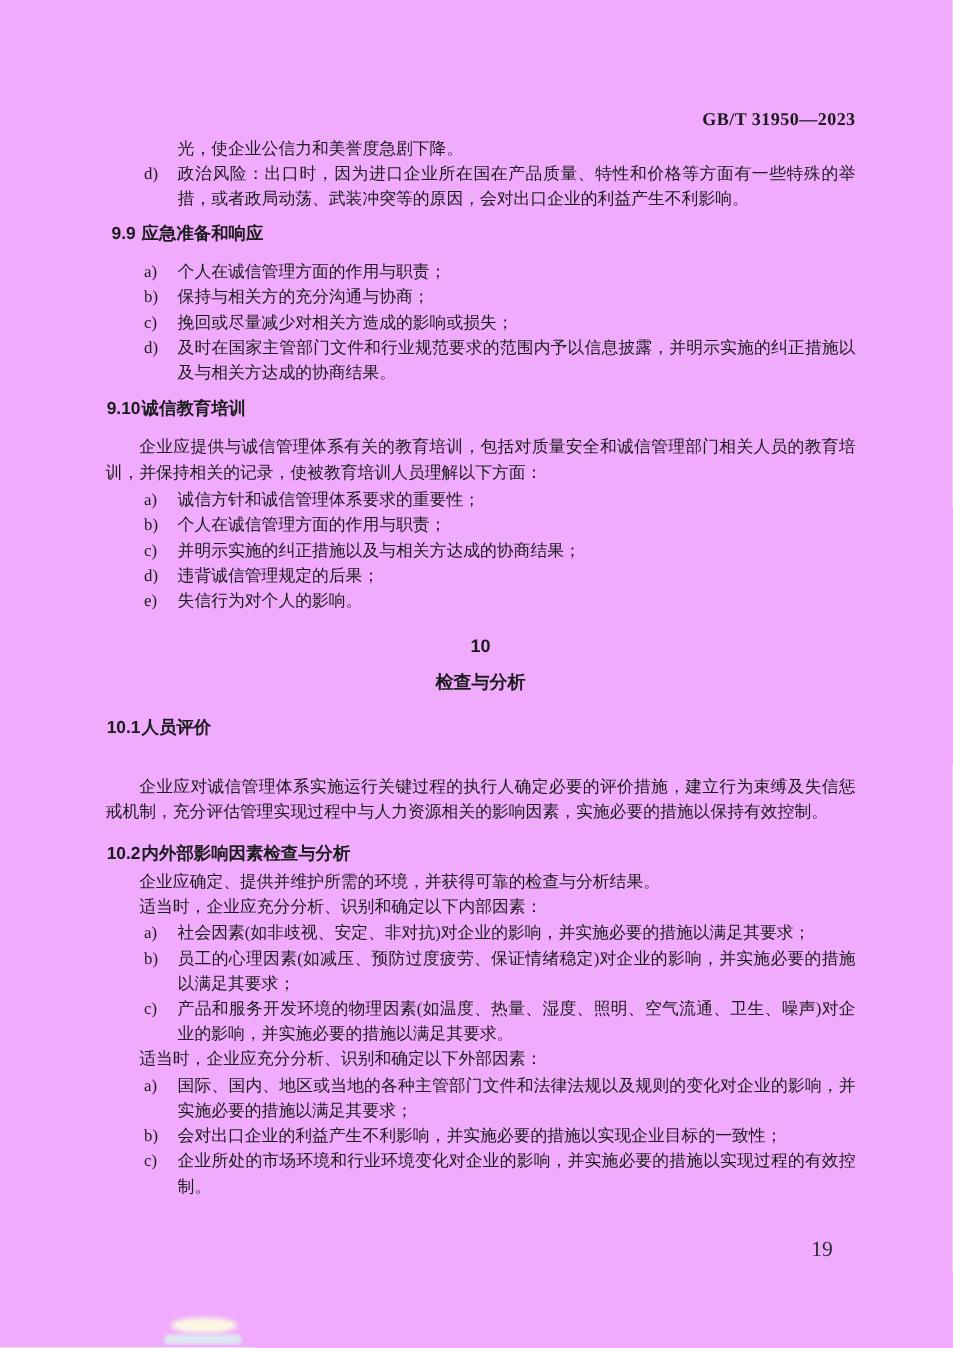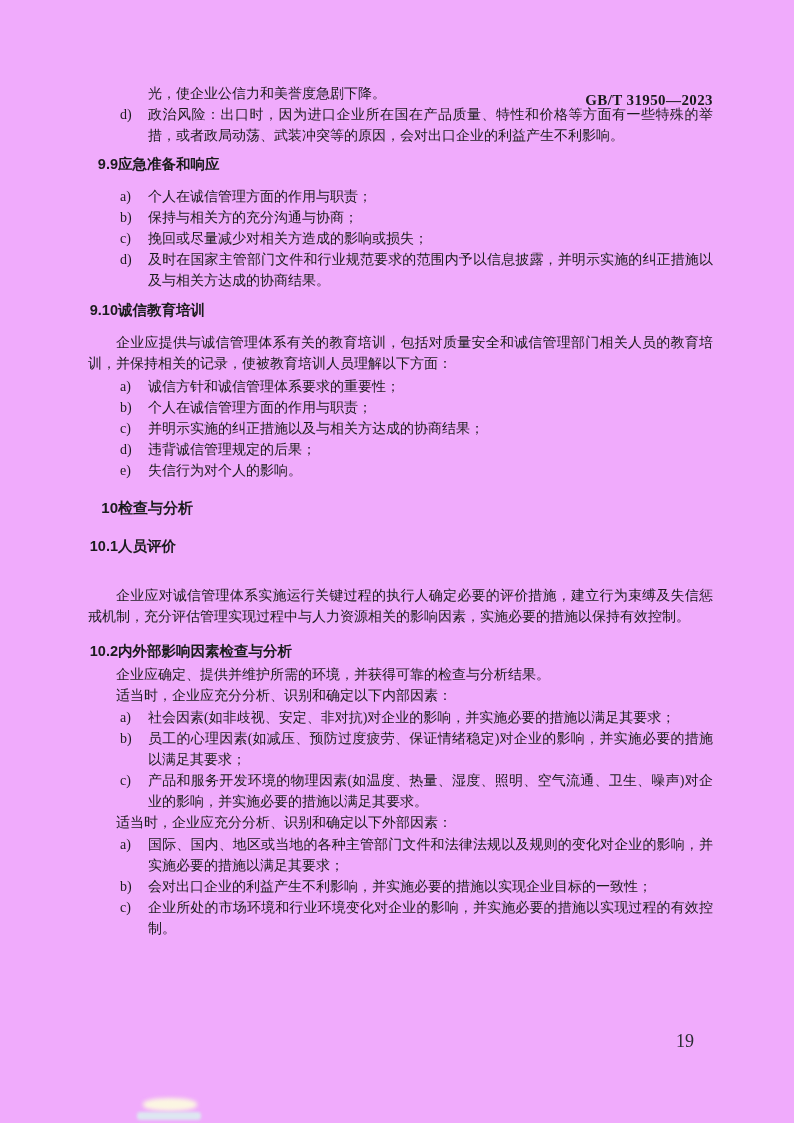--- a/index.html
+++ b/index.html
@@ -22,44 +22,44 @@
     font-size: 15px;
     font-weight: 700;
     letter-spacing: 0.4px;
     font-family: "Liberation Serif", "DejaVu Serif", serif;
   }
   .content {
     position: absolute;
     top: 0;
     left: 88px;
     width: 625px;
-    padding-top: 83px;
+    padding-top: 114px;
     font-size: 14px;
     line-height: 21px;
     text-align: justify;
   }
   
   .hang-tail { padding-left: 60px; }
   
   .li { display: flex; }
   .li .lbl { flex: 0 0 28px; margin-left: 32px; }
   .li .txt { flex: 1 1 auto; text-align: justify; }
   
   .hd {
     display: flex;
-    text-align: right;
+    text-align: center;
     font-family: "Liberation Sans", "DejaVu Sans", sans-serif;
     font-weight: 700;
     font-size: 14.5px;
     line-height: 21px;
   }
   .hd .num { flex: 0 0 30px; }
   .h-99  { margin-top: 8px;  margin-bottom: 11px; }
   .h-910 { margin-top: 9px;  margin-bottom: 11px; }
-  .h-10  { margin-top: 16px; margin-bottom: 18px;  font-size: 15px; }
+  .h-10  { margin-top: 16px; margin-bottom: 18px;  font-size: 15px; flex-direction: column; }
   .h-101 { margin-top: 17px; margin-bottom: 28px; }
   .h-102 { margin-top: 14px; margin-bottom: 2px; }
   .list-99  { margin-top: 3px; }
   .list-910 { margin-top: 2px; }
   .list-in  { margin-top: 1px; }
   .list-ex  { margin-top: 1px; }
   .para { text-indent: 2em; }
   .page-number {
     position: absolute;
     top: 1031px;

